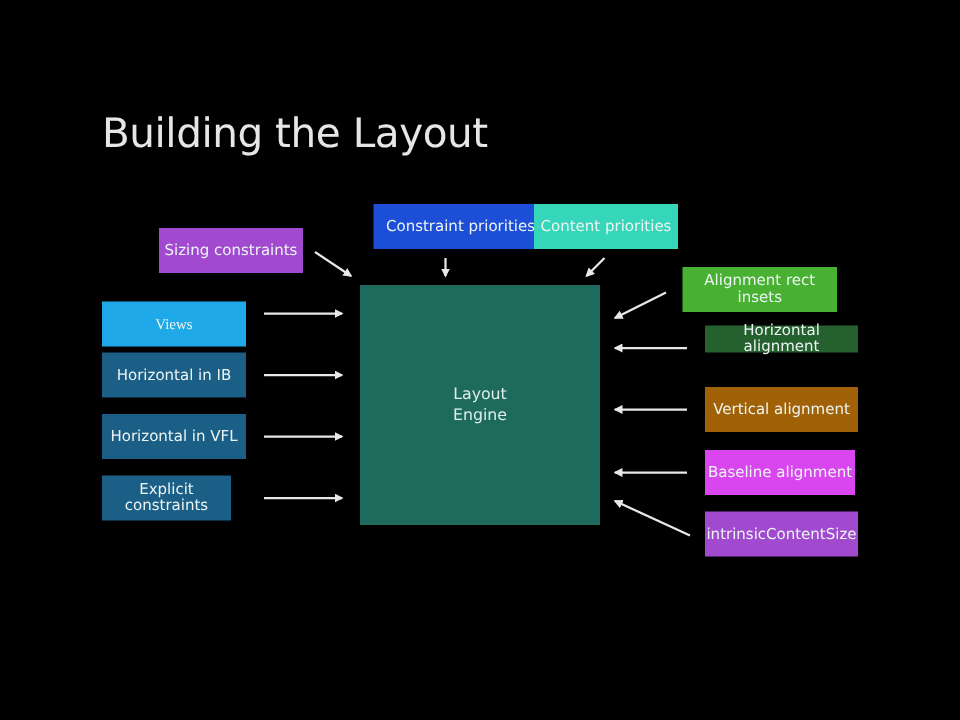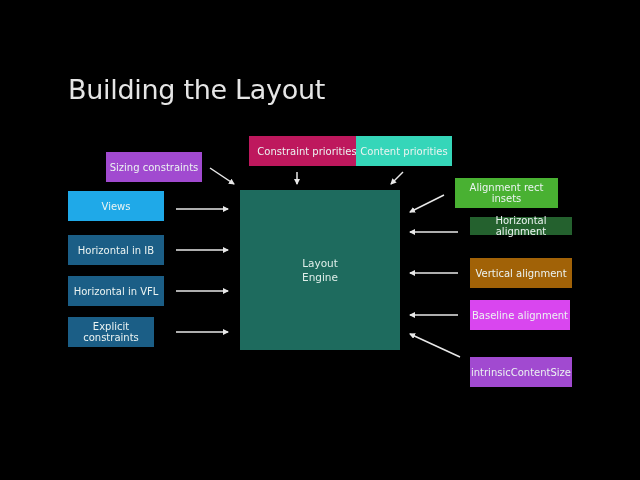--- a/index.html
+++ b/index.html
@@ -10,28 +10,28 @@
   svg.arrows { position:absolute; left:0; top:0; width:640px; height:480px; pointer-events:none; }
 </style>
 </head>
 <body>
 
 <div class="title">Building the Layout</div>
 
 <div class="box" style="left:106px;top:152px;width:96px;height:30px;background:#a14ad0;">
   <span>Sizing constraints</span>
 </div>
-<div class="box" style="left:249px;top:136px;width:116px;height:30px;background:#be185d;">
+<div class="box" style="left:249px;top:136px;width:116px;height:30px;background:#1d4ed8;">
   <span>Constraint priorities</span>
 </div>
 <div class="box" style="left:356px;top:136px;width:96px;height:30px;background:#35d6b9;">
   <span>Content priorities</span>
 </div>
 
-<div class="box" style="left:68px;top:191px;width:96px;height:30px;background:#1fa9e8;">
+<div class="box" style="left:68px;top:201px;width:96px;height:30px;background:#1fa9e8;font-family:Liberation Serif, serif;">
   <span>Views</span>
 </div>
 <div class="box" style="left:68px;top:235px;width:96px;height:30px;background:#1b5e86;">
   <span>Horizontal in IB</span>
 </div>
 <div class="box" style="left:68px;top:276px;width:96px;height:30px;background:#1b5e86;">
   <span>Horizontal in VFL</span>
 </div>
 <div class="box" style="left:68px;top:317px;width:86px;height:30px;background:#1b5e86;">
   <span>Explicit constraints</span>
@@ -47,21 +47,21 @@
 </div>
 <div class="box" style="left:470px;top:217px;width:102px;height:18px;background:#24612e;">
   <span>Horizontal alignment</span>
 </div>
 <div class="box" style="left:470px;top:258px;width:102px;height:30px;background:#a16207;">
   <span>Vertical alignment</span>
 </div>
 <div class="box" style="left:470px;top:300px;width:100px;height:30px;background:#d946ef;">
   <span>Baseline alignment</span>
 </div>
-<div class="box" style="left:470px;top:341px;width:102px;height:30px;background:#a14ad0;margin-top:16px;">
+<div class="box" style="left:470px;top:341px;width:102px;height:30px;background:#a14ad0;">
   <span>intrinsicContentSize</span>
 </div>
 
 <svg class="arrows" viewBox="0 0 640 480">
   <defs>
     <marker id="ah" markerWidth="6" markerHeight="6" refX="5" refY="3" orient="auto" markerUnits="userSpaceOnUse">
       <path d="M0,0 L6,3 L0,6 z" fill="#e8e8e8"></path>
     </marker>
   </defs>
   <g stroke="#e8e8e8" stroke-width="1.5" fill="none">

